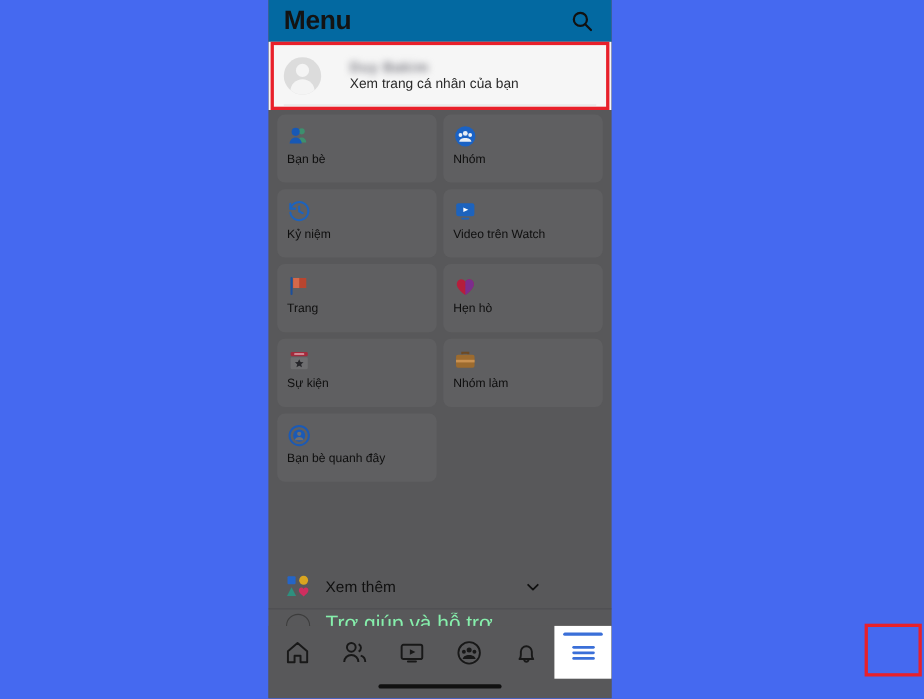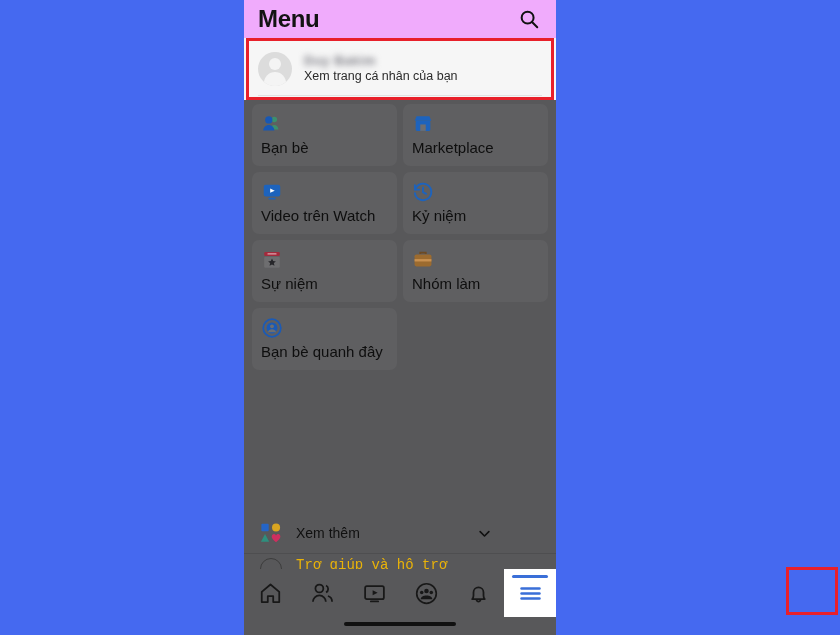--- a/index.html
+++ b/index.html
@@ -27,21 +27,21 @@
   }
 
   
 
   
   #app-header {
     position: absolute;
     left: 0; top: 0;
     width: 312px;
     height: 38px;
-    background: #f0abfc;
+    background: #0369a1;
     display: flex;
     align-items: center;
     justify-content: space-between;
     padding: 12px 14px;
     box-sizing: border-box;
   }
   #menu-title {
     font-size: 24px;
     font-weight: bold;
     color: #131313;
@@ -72,20 +72,21 @@
     left: 0;
     top: 38px;
     width: 312px;
     height: 62px;
     background: #f6f6f6;
     display: flex;
     align-items: center;
     padding: 0 14px;
     box-sizing: border-box;
     z-index: 30;
+    gap: 14px;
   }
   #avatar {
     width: 34px; height: 34px;
     border-radius: 50%;
     background: #dcdcdc;
     flex: 0 0 auto;
     position: relative;
     overflow: hidden;
   }
   #avatar::before {
@@ -158,21 +159,21 @@
     justify-content: flex-start;
     cursor: pointer;
   }
   .tile-icon {
     width: 22px; height: 22px;
     display: flex; align-items: center; justify-content: flex-start;
     margin-bottom: 4px;
   }
   .tile-icon svg { display: block; }
   .tile-label {
-    font-size: 15px;
+    font-size: 11px;
     color: #0e0e0e;
     line-height: 1.15;
     white-space: nowrap;
   }
 
   
   #see-more-row {
     position: absolute;
     left: 0;
     top: 514px;
@@ -223,24 +224,23 @@
   }
   #clipped-icon {
     width: 20px; height: 20px;
     border-radius: 50%;
     border: 1.5px solid #3c3c3c;
     flex: 0 0 auto;
     margin-top: 1px;
   }
   #clipped-label {
     margin-left: 14px;
-    font-size: 14px;
-    color: #eab308;
+    font-size: 19px;
+    color: #86efac;
     margin-top: 0px;
-    font-family: Liberation Mono, monospace;
   }
 
   
   #bottom-nav {
     position: absolute;
     left: 0;
     bottom: 0;
     width: 312px;
     height: 66px;
     background: #58585a;
@@ -324,67 +324,88 @@
         <svg width="22" height="22" viewBox="0 0 24 24">
           <circle cx="14.5" cy="7" r="3" fill="#3d8f6e"></circle>
           <path d="M10 18c0-3 2.2-5 4.5-5s4.5 2 4.5 5z" fill="#3d8f6e"></path>
           <circle cx="8.5" cy="7.5" r="4" fill="#1758b5"></circle>
           <path d="M2.5 19c0-3.4 2.7-6 6-6s6 2.6 6 6z" fill="#1758b5"></path>
         </svg>
       </div>
       <div class="tile-label">Bạn bè</div>
     </div>
 
-
-    <div class="grid-tile">
-      <div class="tile-icon">
-        <svg width="22" height="22" viewBox="0 0 24 24">
-          <path d="M3 8.5 L5 3.5 H19 L21 8.5 Z" fill="#1d63bd"></path>
-          <rect x="4" y="8.5" width="16" height="11" rx="1.4" fill="#1d63bd"></rect>
-          <rect x="9" y="12.5" width="6" height="7" fill="#6e6e70"></rect>
-        </svg>
-      </div>
-      <div class="tile-label">Marketplace</div>
-    </div>
-
-    <div class="grid-tile">
-      <div class="tile-icon">
-        <svg width="22" height="22" viewBox="0 0 24 24">
-          <rect x="3" y="4" width="18" height="13" rx="2.2" fill="#1d63bd"></rect>
-          <path d="M10 8.3 L15 10.5 L10 12.7 Z" fill="#ffffff"></path>
-          <rect x="8" y="18.4" width="8" height="1.8" rx="0.9" fill="#1d63bd"></rect>
-        </svg>
-      </div>
-      <div class="tile-label">Video trên Watch</div>
-    </div>
+    <div class="grid-tile">
+      <div class="tile-icon">
+        <svg width="22" height="22" viewBox="0 0 24 24">
+          <circle cx="12" cy="12" r="10" fill="#1a62c4"></circle>
+          <circle cx="12" cy="9" r="2.4" fill="#e9eef5"></circle>
+          <circle cx="7.2" cy="10.6" r="1.9" fill="#e9eef5"></circle>
+          <circle cx="16.8" cy="10.6" r="1.9" fill="#e9eef5"></circle>
+          <path d="M6 17.4c0-2.3 2.7-3.8 6-3.8s6 1.5 6 3.8z" fill="#e9eef5"></path>
+        </svg>
+      </div>
+      <div class="tile-label">Nhóm</div>
+    </div>
+
 
     <div class="grid-tile">
       <div class="tile-icon">
         <svg width="22" height="22" viewBox="0 0 24 24" fill="none" stroke="#1d63bd" stroke-width="2.1" stroke-linecap="round">
           <path d="M3.5 9.2 A9 9 0 1 1 3.2 13.4"></path>
           <polyline points="3.2,4.6 3.2,9.4 8,9.4"></polyline>
           <polyline points="12,7.4 12,12.2 15.4,14"></polyline>
         </svg>
       </div>
       <div class="tile-label">Kỷ niệm</div>
     </div>
 
-
-
+    <div class="grid-tile">
+      <div class="tile-icon">
+        <svg width="22" height="22" viewBox="0 0 24 24">
+          <rect x="3" y="4" width="18" height="13" rx="2.2" fill="#1d63bd"></rect>
+          <path d="M10 8.3 L15 10.5 L10 12.7 Z" fill="#ffffff"></path>
+          <rect x="8" y="18.4" width="8" height="1.8" rx="0.9" fill="#1d63bd"></rect>
+        </svg>
+      </div>
+      <div class="tile-label">Video trên Watch</div>
+    </div>
+
+
+    <div class="grid-tile">
+      <div class="tile-icon">
+        <svg width="22" height="22" viewBox="0 0 24 24">
+          <rect x="3.4" y="3" width="2" height="18" rx="1" fill="#1b4f9c"></rect>
+          <path d="M6 4 H19 V14 H6 Z" fill="#b8452f"></path>
+          <path d="M6 4 H12 V14 H6 Z" fill="#d4694b"></path>
+        </svg>
+      </div>
+      <div class="tile-label">Trang</div>
+    </div>
+
+    <div class="grid-tile">
+      <div class="tile-icon">
+        <svg width="22" height="22" viewBox="0 0 24 24">
+          <path d="M12 21 C4 15.4 2.2 11 4.4 7.4 C6.2 4.6 10 4.7 12 7.8 C14 4.7 17.8 4.6 19.6 7.4 C21.8 11 20 15.4 12 21 Z" fill="#b51e3c"></path>
+          <path d="M12 7.8 C14 4.7 17.8 4.6 19.6 7.4 C21.8 11 20 15.4 12 21 Z" fill="#7b2d8e"></path>
+        </svg>
+      </div>
+      <div class="tile-label">Hẹn hò</div>
+    </div>
 
     <div class="grid-tile">
       <div class="tile-icon">
         <svg width="22" height="22" viewBox="0 0 24 24">
           <rect x="3.5" y="3.2" width="17" height="4.4" rx="1.4" fill="#a32a3c"></rect>
           <rect x="7" y="4.6" width="10" height="1.5" rx="0.7" fill="#e0a4ad"></rect>
           <rect x="3.5" y="8.4" width="17" height="12" rx="1.4" fill="#6e6e70"></rect>
           <path d="M12 10.4 L13.3 13.2 L16.3 13.5 L14 15.4 L14.7 18.3 L12 16.8 L9.3 18.3 L10 15.4 L7.7 13.5 L10.7 13.2 Z" fill="#26262a"></path>
         </svg>
       </div>
-      <div class="tile-label">Sự niệm</div>
+      <div class="tile-label">Sự kiện</div>
     </div>
 
 
     <div class="grid-tile">
       <div class="tile-icon">
         <svg width="22" height="22" viewBox="0 0 24 24">
           <path d="M9 5.5 V4 H15 V5.5" fill="none" stroke="#6e4a22" stroke-width="2"></path>
           <rect x="2.8" y="6" width="18.4" height="13" rx="2" fill="#9c6b2f"></rect>
           <rect x="2.8" y="11" width="18.4" height="2.6" fill="#c99150"></rect>
         </svg>

